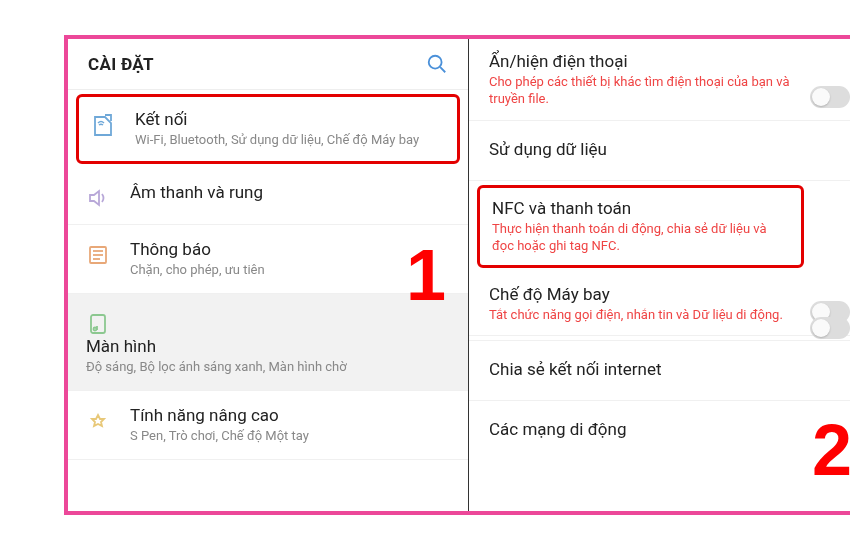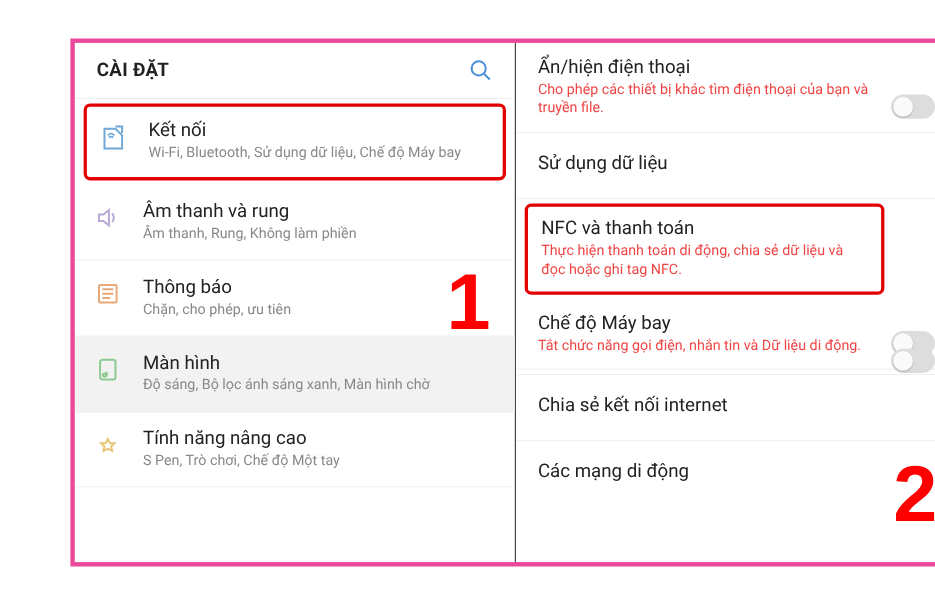--- a/index.html
+++ b/index.html
@@ -57,20 +57,21 @@
     }
     .settings-item {
       display: flex;
       align-items: flex-start;
       padding: 14px 18px;
       border-bottom: 1px solid #f0f0f0;
       position: relative;
     }
     .settings-item.selected {
       background: #f2f2f2;
+      flex-direction: column;
     }
     .settings-item.highlighted {
       border: 3px solid #e30000;
       border-radius: 6px;
       margin: 4px 8px;
       padding: 12px 12px;
     }
     .item-icon {
       width: 24px;
       height: 24px;
@@ -190,21 +191,20 @@
       </li>
       <li class="settings-item">
         <span class="item-icon">
           <svg viewBox="0 0 24 24" fill="none" stroke="#b8a8d8" stroke-width="1.8">
             <path d="M4 9 H8 L13 5 V19 L8 15 H4 Z"></path>
             <path d="M16 8 Q19 12 16 16"></path>
           </svg>
         </span>
         <div class="item-content">
           <div class="item-title">Âm thanh và rung</div>
-          <div class="item-subtitle">Âm thanh, Rung, Không làm phiền</div>
         </div>
       </li>
       <li class="settings-item">
         <span class="item-icon">
           <svg viewBox="0 0 24 24" fill="none" stroke="#e8a878" stroke-width="1.8">
             <rect x="4" y="4" width="16" height="16" rx="1"></rect>
             <line x1="7" y1="8" x2="17" y2="8"></line>
             <line x1="7" y1="12" x2="17" y2="12"></line>
             <line x1="7" y1="16" x2="14" y2="16"></line>
           </svg>

